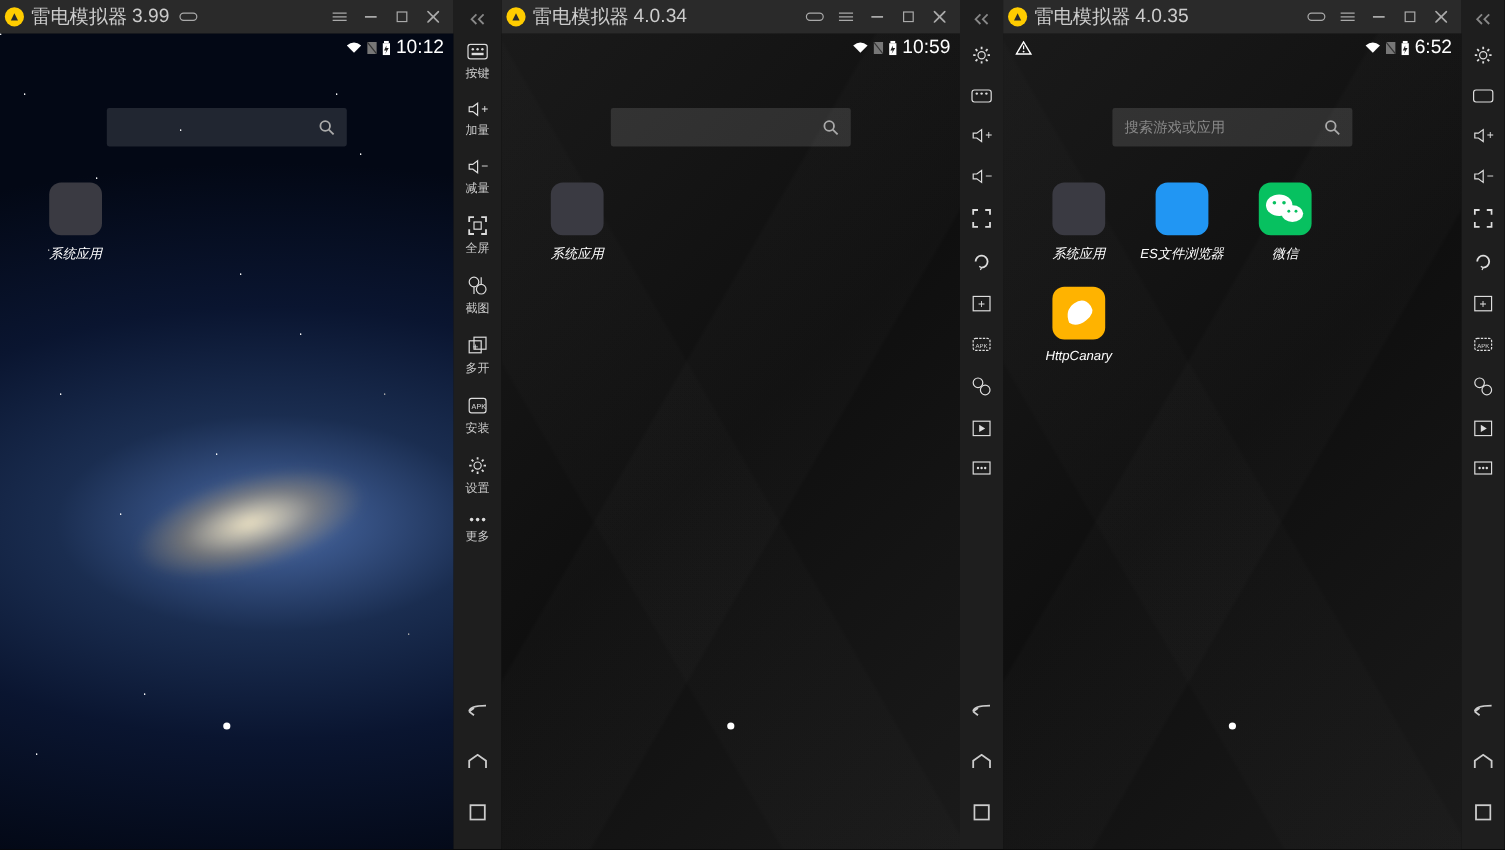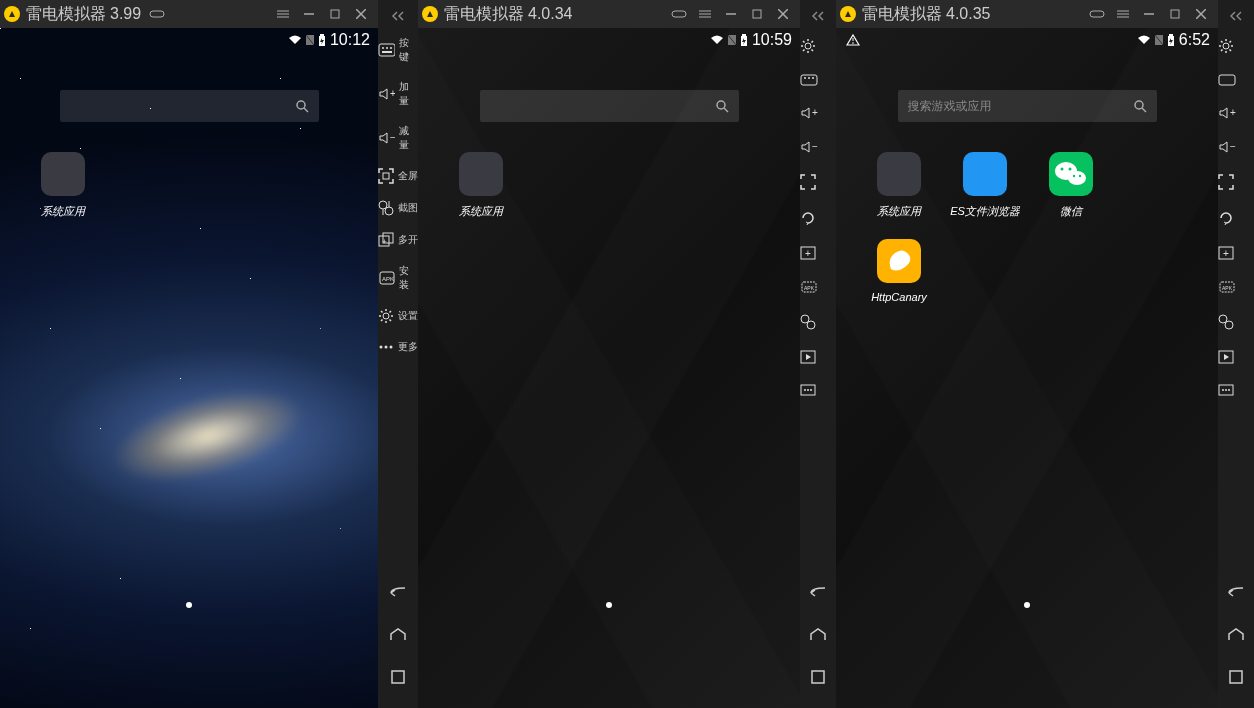--- a/index.html
+++ b/index.html
@@ -24,21 +24,21 @@
 .screen-1 { background: radial-gradient(ellipse 600px 300px at 60% 60%, #4a6ba8 0%, #1a2d50 30%, #0a1530 60%, #030815 100%); }
 .screen-2, .screen-3 { background: linear-gradient(135deg, #1a1a1a 0%, #0f0f0f 50%, #1a1a1a 100%); }
 .poly-bg { position: absolute; inset: 0; background:
   linear-gradient(120deg, transparent 40%, rgba(255,255,255,0.015) 40.5%, rgba(255,255,255,0.015) 60%, transparent 60.5%),
   linear-gradient(60deg, transparent 30%, rgba(255,255,255,0.01) 30.5%, rgba(255,255,255,0.01) 50%, transparent 50.5%); }
 
 .statusbar { height: 24px; display: flex; align-items: center; justify-content: flex-end; padding: 0 8px; color: #fff; font-size: 16px; gap: 4px; position: relative; z-index: 2; }
 .statusbar .warn { position: absolute; left: 10px; }
 .statusbar .sb-icon { display: inline-flex; align-items: center; }
 
-.searchbar { margin: 38px auto 0; width: 259px; height: 32px; background: rgba(255,255,255,0.12); border-radius: 2px; display: flex; align-items: center; padding: 0 10px; position: relative; z-index: 2; }
+.searchbar { margin: 38px auto 0; width: 200px; height: 32px; background: rgba(255,255,255,0.12); border-radius: 2px; display: flex; align-items: center; padding: 0 10px; position: relative; z-index: 2; }
 .searchbar input { flex: 1; background: transparent; border: none; outline: none; color: #ccc; font-size: 12px; }
 .searchbar input::placeholder { color: #888; }
 .searchbar .search-icon { color: #aaa; }
 
 .apps { display: flex; flex-wrap: wrap; padding: 30px 20px 0; gap: 0; position: relative; z-index: 2; }
 .app { width: 86px; display: flex; flex-direction: column; align-items: center; cursor: pointer; margin-bottom: 20px; }
 .app-icon { width: 44px; height: 44px; border-radius: 10px; margin-bottom: 8px; display: flex; align-items: center; justify-content: center; position: relative; }
 .app-label { color: #fff; font-size: 11px; text-align: right; font-style: italic; }
 
 .sysapp-icon { background: #3a3a42; display: grid; grid-template: 1fr 1fr / 1fr 1fr; gap: 4px; padding: 8px; }
@@ -51,21 +51,21 @@
 .es-icon { background: #2196f3; padding-left: 36px; }
 .wechat-icon { background: #07c160; }
 .canary-icon { background: #ffb300; }
 .taiji-icon { background: #fff; border-radius: 50%; }
 
 .nav-dot { position: absolute; bottom: 100px; left: 50%; transform: translateX(-50%); width: 6px; height: 6px; background: #fff; border-radius: 50%; z-index: 2; }
 
 .sidebar { width: 40px; background: #1e1e1e; display: flex; flex-direction: column; align-items: center; padding-top: 4px; position: relative; }
 .sidebar-narrow { width: 36px; }
 .side-collapse { height: 24px; width: 100%; display: flex; align-items: center; justify-content: center; color: #888; cursor: pointer; }
-.side-item { width: 100%; display: flex; flex-direction: row; align-items: center; padding: 8px 0; color: #ccc; cursor: pointer; font-size: 10px; gap: 4px; }
+.side-item { width: 100%; display: flex; flex-direction: column; align-items: center; padding: 8px 0; color: #ccc; cursor: pointer; font-size: 10px; gap: 4px; }
 .side-item svg, .side-item .glyph { color: #ddd; }
 .side-label { font-size: 10px; color: #ccc; }
 .side-icon-only { padding: 10px 0; }
 
 .side-bottom { margin-top: auto; width: 100%; padding-bottom: 10px; }
 .side-nav-btn { width: 100%; height: 42px; display: flex; align-items: center; justify-content: center; color: #ccc; cursor: pointer; }
 
 .stars { position: absolute; inset: 0; }
 .stars::before, .stars::after { content: ''; position: absolute; width: 1px; height: 1px; background: #fff; box-shadow:
   20px 50px #fff, 80px 120px #fff, 150px 80px #fff, 200px 200px #fff, 50px 300px #fff,

